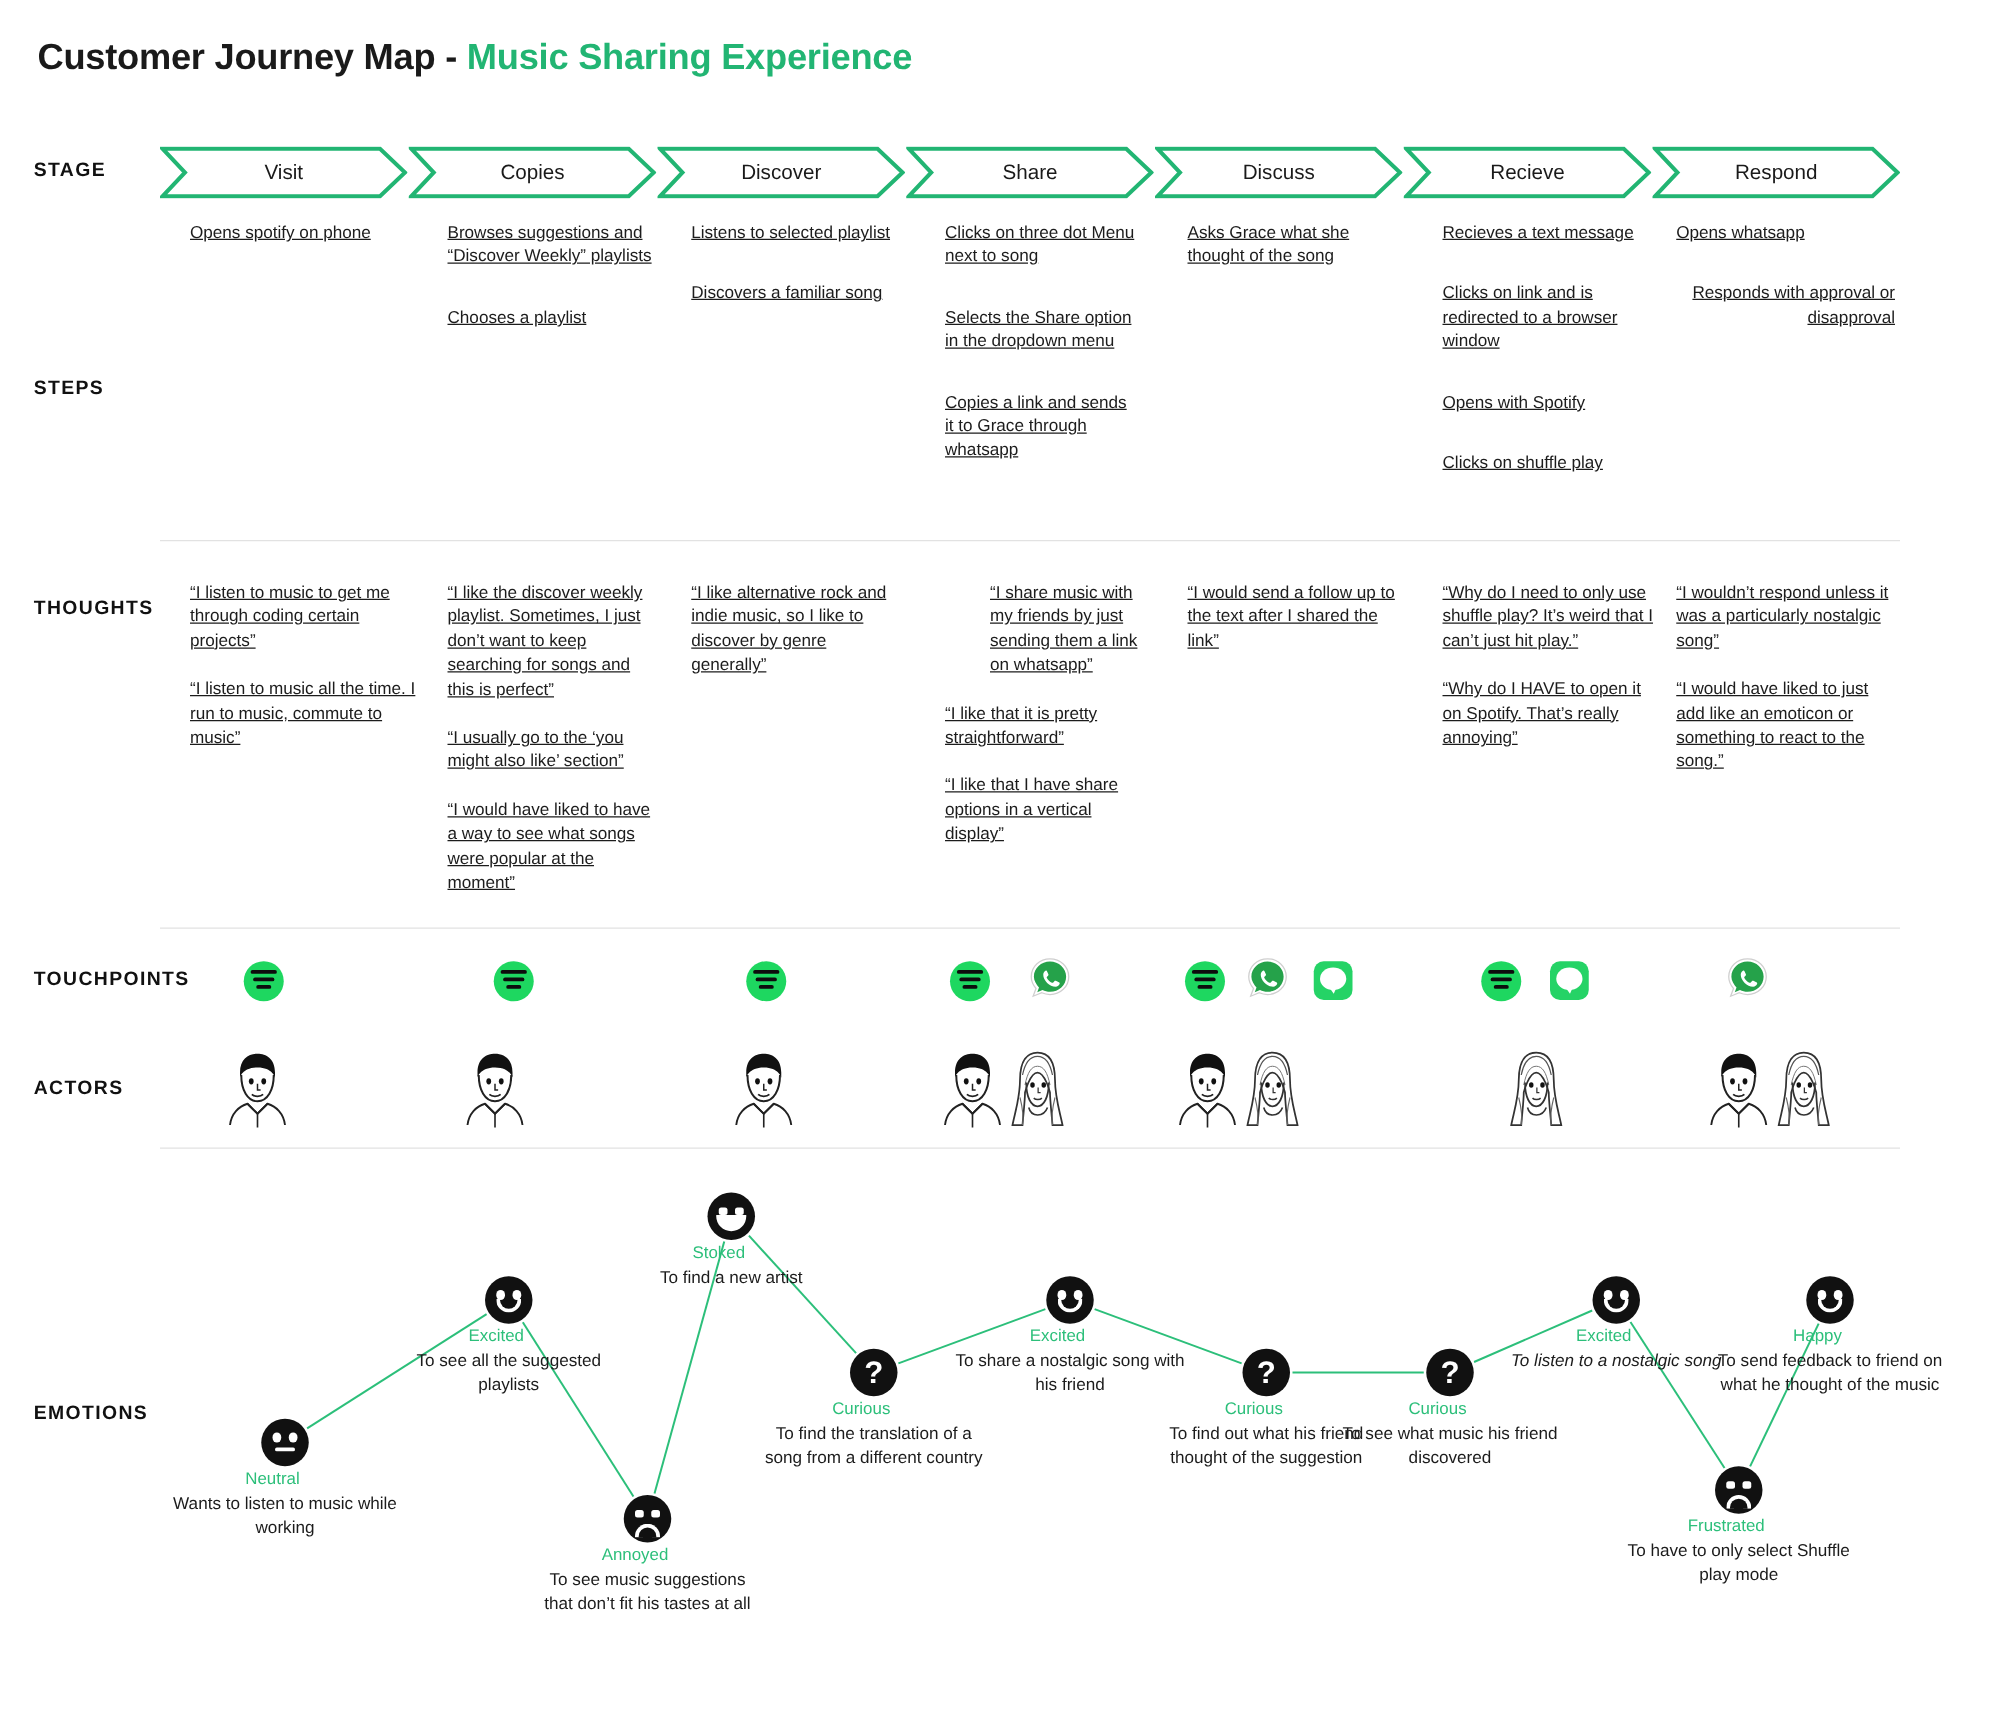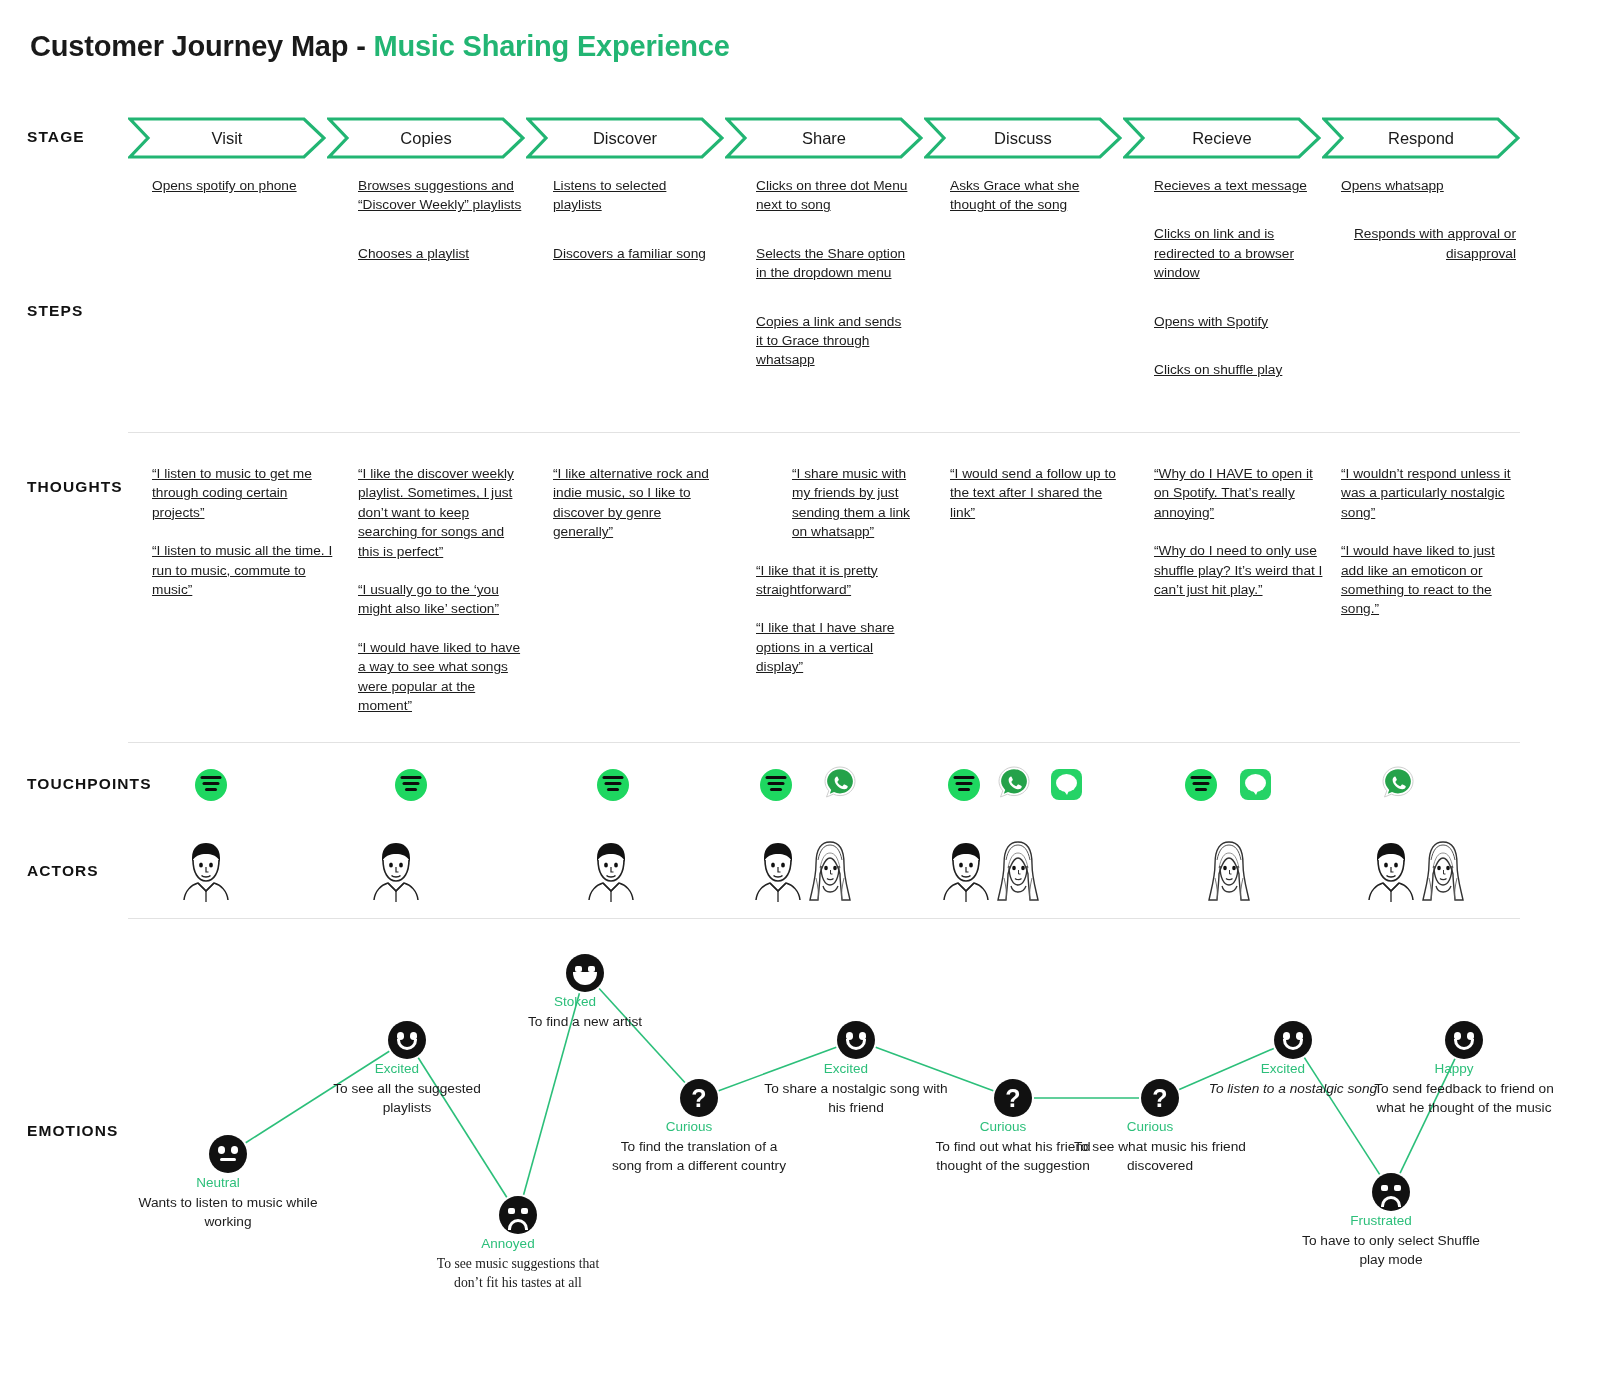--- a/index.html
+++ b/index.html
@@ -126,21 +126,21 @@
 
   <div id="steps-layer">
       <div class="cell" style="left: 152px; top: 176px; width: 185px;">
         <p style="margin-bottom: 29px;">Opens spotify on phone</p>
       </div>
       <div class="cell" style="left: 358px; top: 176px; width: 165px;">
         <p style="margin-bottom: 29px;">Browses suggestions and “Discover Weekly” playlists</p>
         <p style="margin-bottom: 29px;">Chooses a playlist</p>
       </div>
       <div class="cell" style="left: 553px; top: 176px; width: 165px;">
-        <p style="margin-bottom: 29px;">Listens to selected playlists</p>
+        <p style="margin-bottom: 29px;">Listens to selected playlist</p>
         <p style="margin-bottom: 29px;">Discovers a familiar song</p>
       </div>
       <div class="cell" style="left: 756px; top: 176px; width: 155px;">
         <p style="margin-bottom: 29px;">Clicks on three dot Menu next to song</p>
         <p style="margin-bottom: 29px;">Selects the Share option in the dropdown menu</p>
         <p style="margin-bottom: 29px;">Copies a link and sends it to Grace through whatsapp</p>
       </div>
       <div class="cell" style="left: 950px; top: 176px; width: 170px;">
         <p style="margin-bottom: 29px;">Asks Grace what she thought of the song</p>
       </div>
@@ -171,22 +171,22 @@
       </div>
       <div class="cell" style="left: 756px; top: 464px; width: 155px;">
         <p style="margin-bottom: 19px; margin-left: 36px;">“I share music with my friends by just sending them a link on whatsapp”</p>
         <p style="margin-bottom: 19px;">“I like that it is pretty straightforward”</p>
         <p style="margin-bottom: 19px;">“I like that I have share options in a vertical display”</p>
       </div>
       <div class="cell" style="left: 950px; top: 464px; width: 170px;">
         <p style="margin-bottom: 19px;">“I would send a follow up to the text after I shared the link”</p>
       </div>
       <div class="cell" style="left: 1154px; top: 464px; width: 170px;">
+        <p style="margin-bottom: 19px;">“Why do I need to only use shuffle play? It’s weird that I can’t just hit play.”</p>
         <p style="margin-bottom: 19px;">“Why do I HAVE to open it on Spotify. That’s really annoying”</p>
-        <p style="margin-bottom: 19px;">“Why do I need to only use shuffle play? It’s weird that I can’t just hit play.”</p>
       </div>
       <div class="cell" style="left: 1341px; top: 464px; width: 175px;">
         <p style="margin-bottom: 19px;">“I wouldn’t respond unless it was a particularly nostalgic song”</p>
         <p style="margin-bottom: 19px;">“I would have liked to just add like an emoticon or something to react to the song.”</p>
       </div>
     </div>
 
   <div id="touchpoints-layer">
       <div class="tp" style="left: 195px; top: 769px;">
         <div class="ic-spotify">
@@ -427,21 +427,21 @@
         <div class="elabel" style="left: -60px; width: 138px; top: 40px;">Stoked</div>
         <div class="edesc" style="left: -76px; width: 190px; top: 58px;">To find a new artist</div>
       </div>
       <div class="emo" style="left: 499px; top: 1196px;">
         <div class="face">
           <span class="eye l sq"></span>
           <span class="eye r sq"></span>
           <span class="mo-frown"></span>
         </div>
         <div class="elabel" style="left: -60px; width: 138px; top: 40px;">Annoyed</div>
-        <div class="edesc" style="left: -71px; width: 180px; top: 58px; font-family: Liberation Serif, serif;">To see music suggestions that don’t fit his tastes at all</div>
+        <div class="edesc" style="left: -71px; width: 180px; top: 58px;">To see music suggestions that don’t fit his tastes at all</div>
       </div>
       <div class="emo" style="left: 680px; top: 1079px;">
         <div class="face">
           <span class="qm">?</span>
         </div>
         <div class="elabel" style="left: -60px; width: 138px; top: 40px;">Curious</div>
         <div class="edesc" style="left: -76px; width: 190px; top: 58px;">To find the translation of a song from a different country</div>
       </div>
       <div class="emo" style="left: 837px; top: 1021px;">
         <div class="face">

